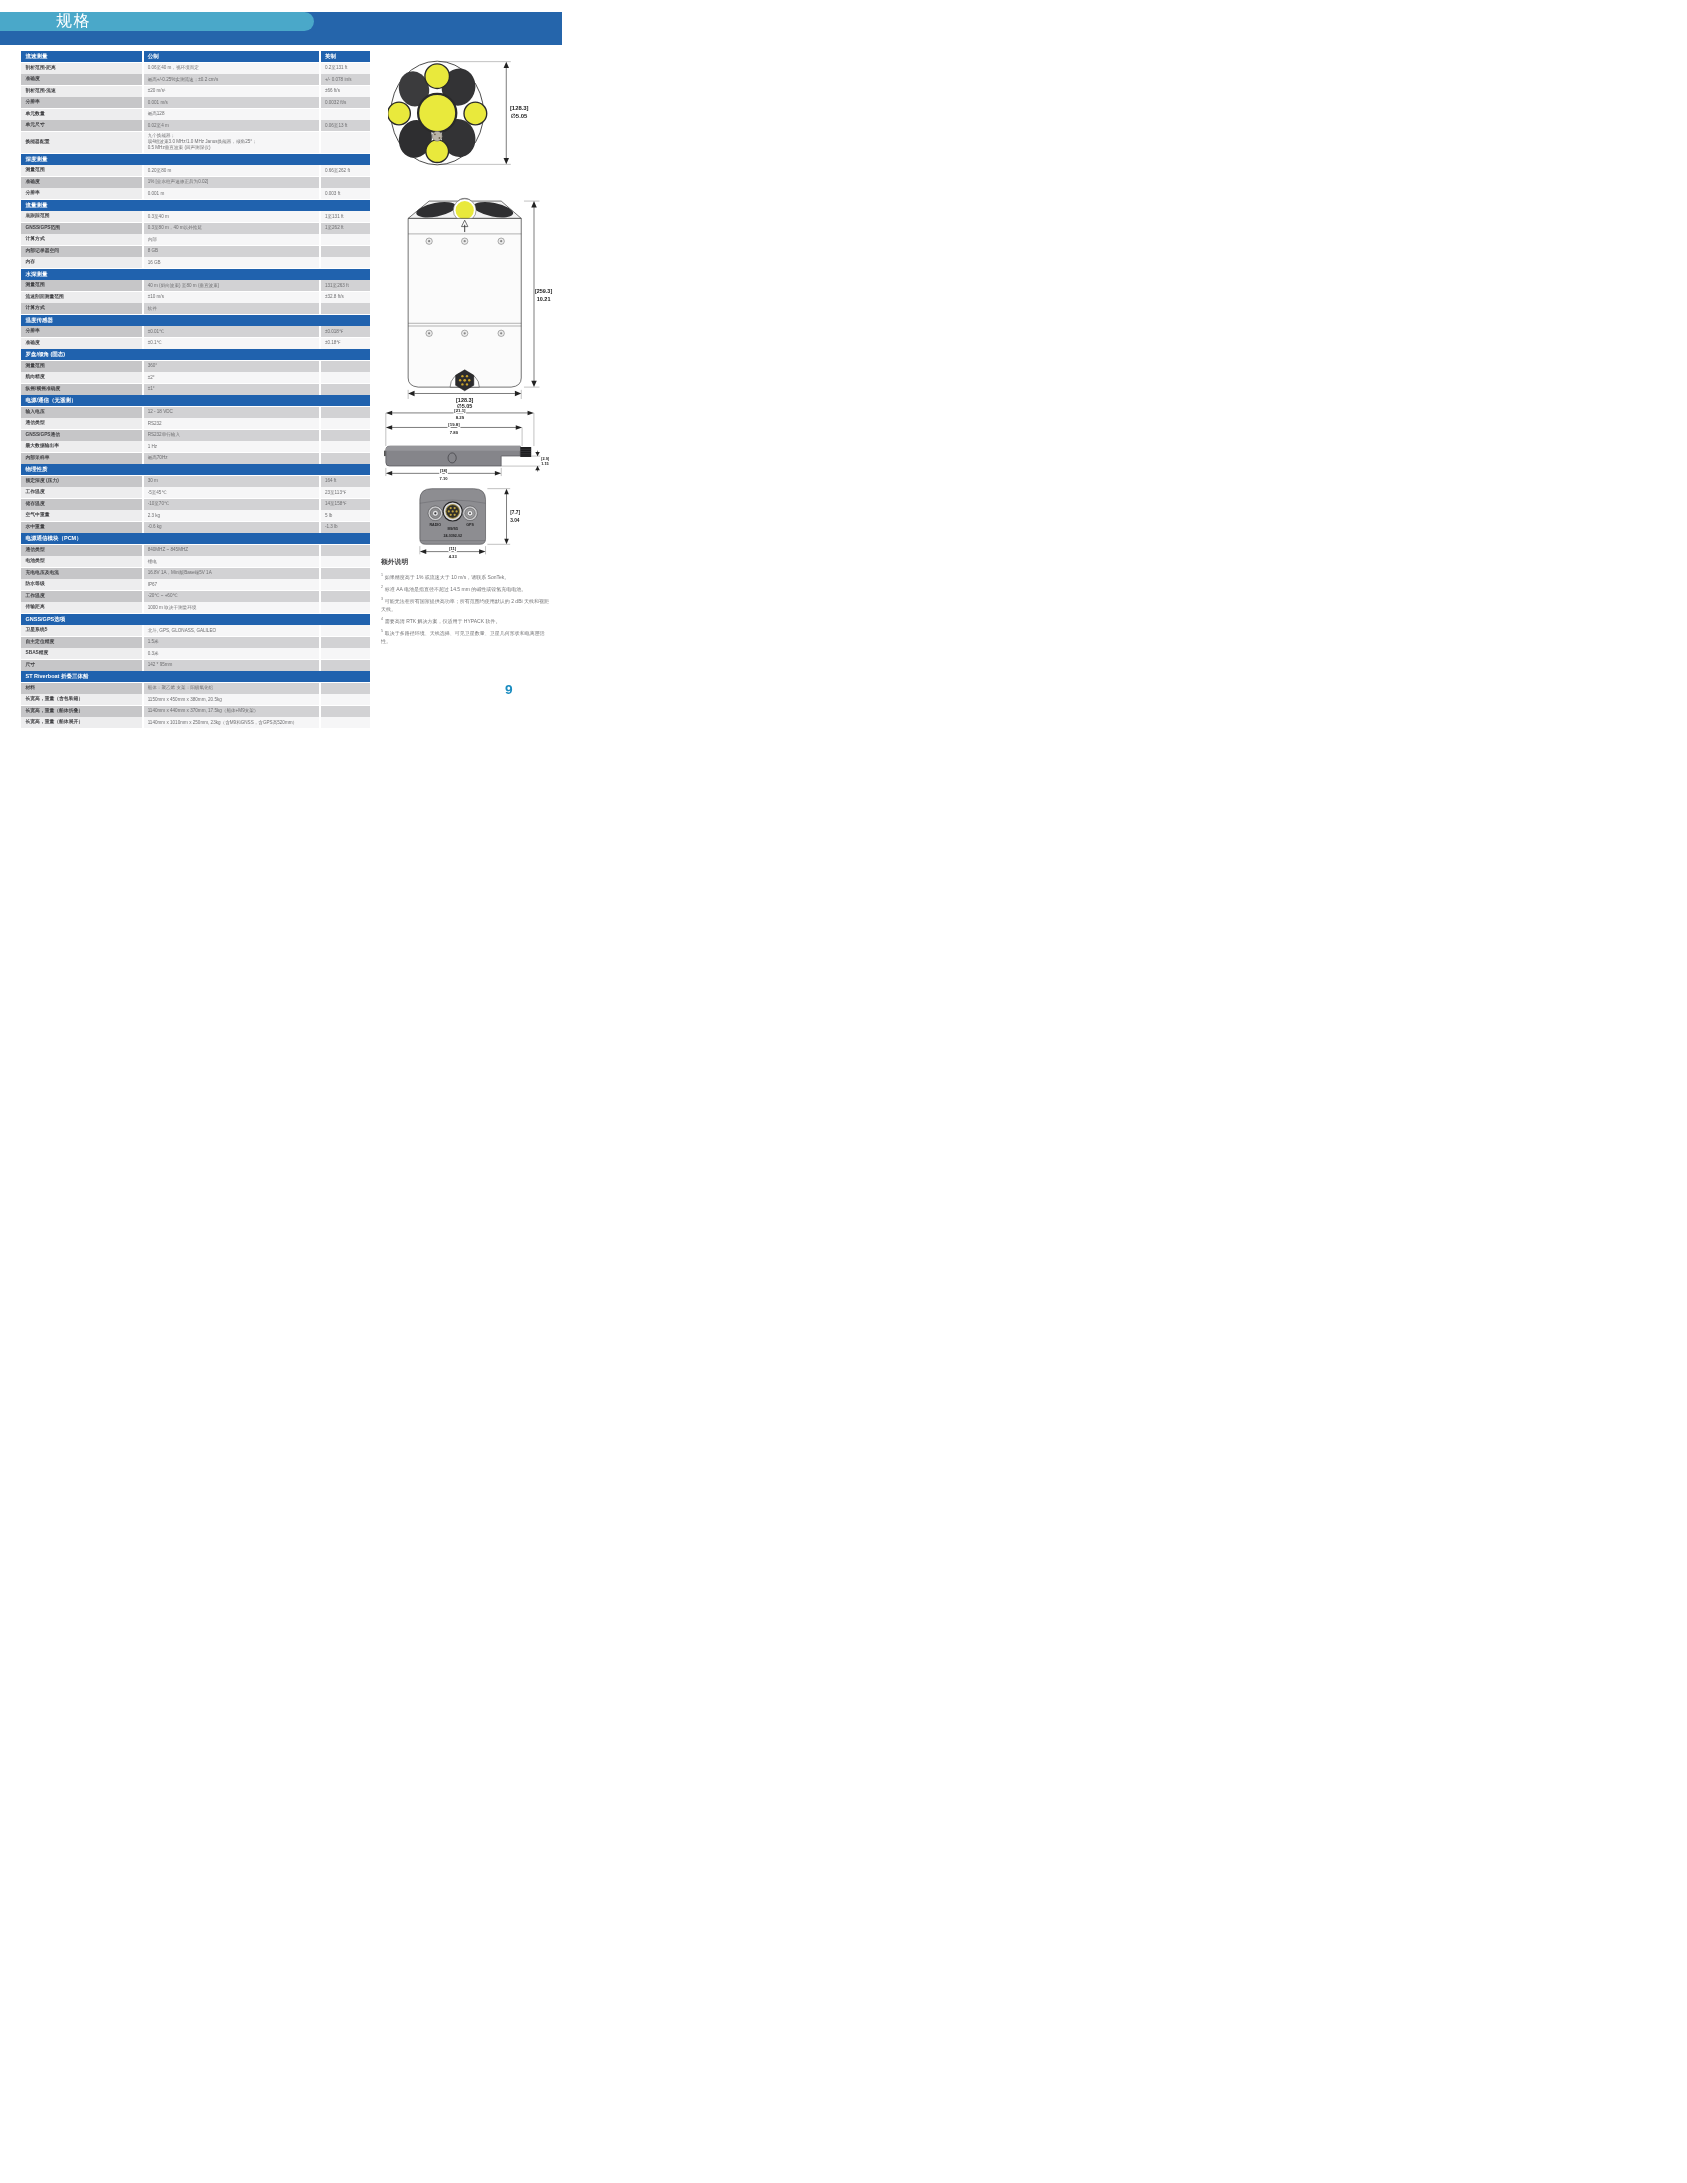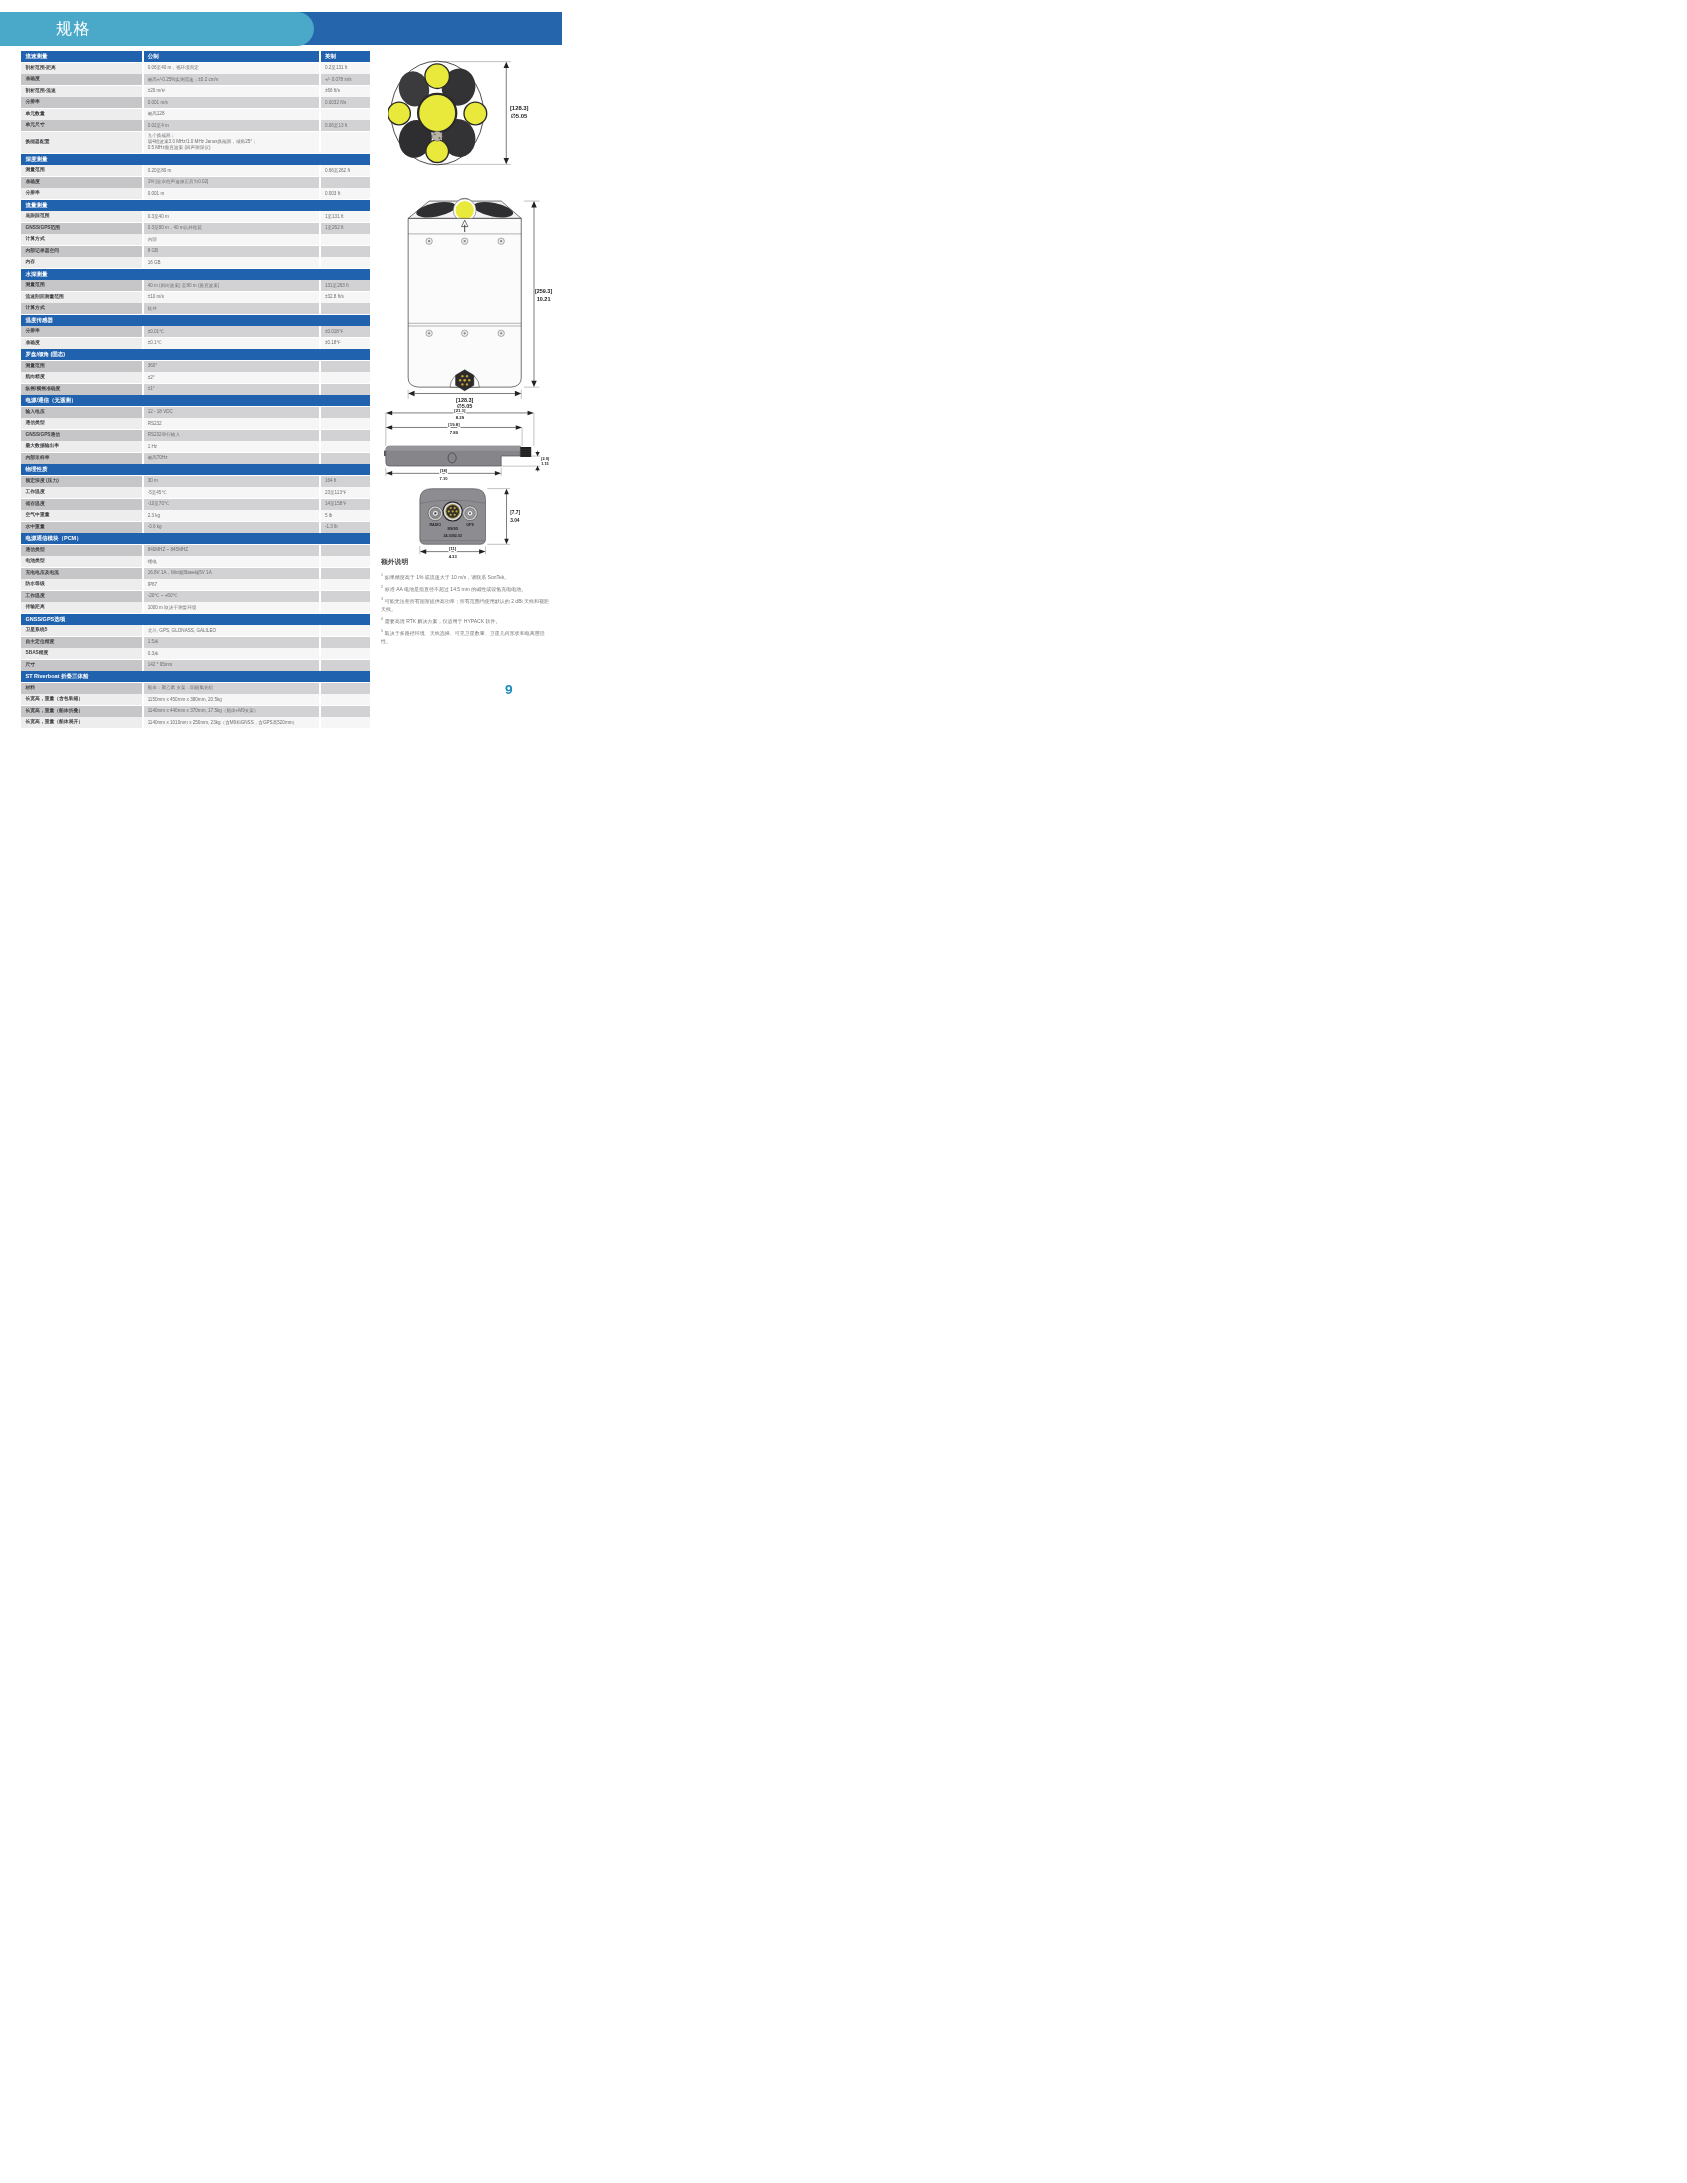--- a/index.html
+++ b/index.html
@@ -1,21 +1,21 @@
 <!DOCTYPE html>
 <html style="font-size:7.3px"><head>
 <meta charset="utf-8">
 <style>
   html,body{margin:0;padding:0;background:#fff;}
   body{width:562px;height:728px;position:relative;font-family:"Liberation Sans","DejaVu Sans",sans-serif;}
   .page{position:relative;width:562px;height:728px;overflow:hidden;background:#fff;}
 
   
   .header-band{position:absolute;left:0;top:12.3px;width:100%;height:33px;background:#2565ab;}
-  .header-capsule{position:absolute;left:0;top:12.3px;width:314px;height:34px;background:#4aa8c9;
+  .header-capsule{position:absolute;left:0;top:12.3px;width:314px;height:19px;background:#4aa8c9;
     border-radius:0 21px 21px 0;display:flex;align-items:center;}
   .page-title{color:#ffffff;font-size:16px;margin-left:56px;letter-spacing:1.4px;}
 
   
   .spec-table{position:absolute;left:21.4px;top:51px;width:349px;}
   .section-bar{display:flex;gap:1.4px;margin-bottom:0.5px;}
   .bar-cell{background:#2062ae;color:#fff;font-weight:bold;font-size:5.5px;
     display:flex;align-items:center;padding:0.9px 4.1px;min-height:11px;box-sizing:border-box;}
   .bar-cell.w1{width:34.6%;}
   .bar-cell.w2{width:50.4%;}

